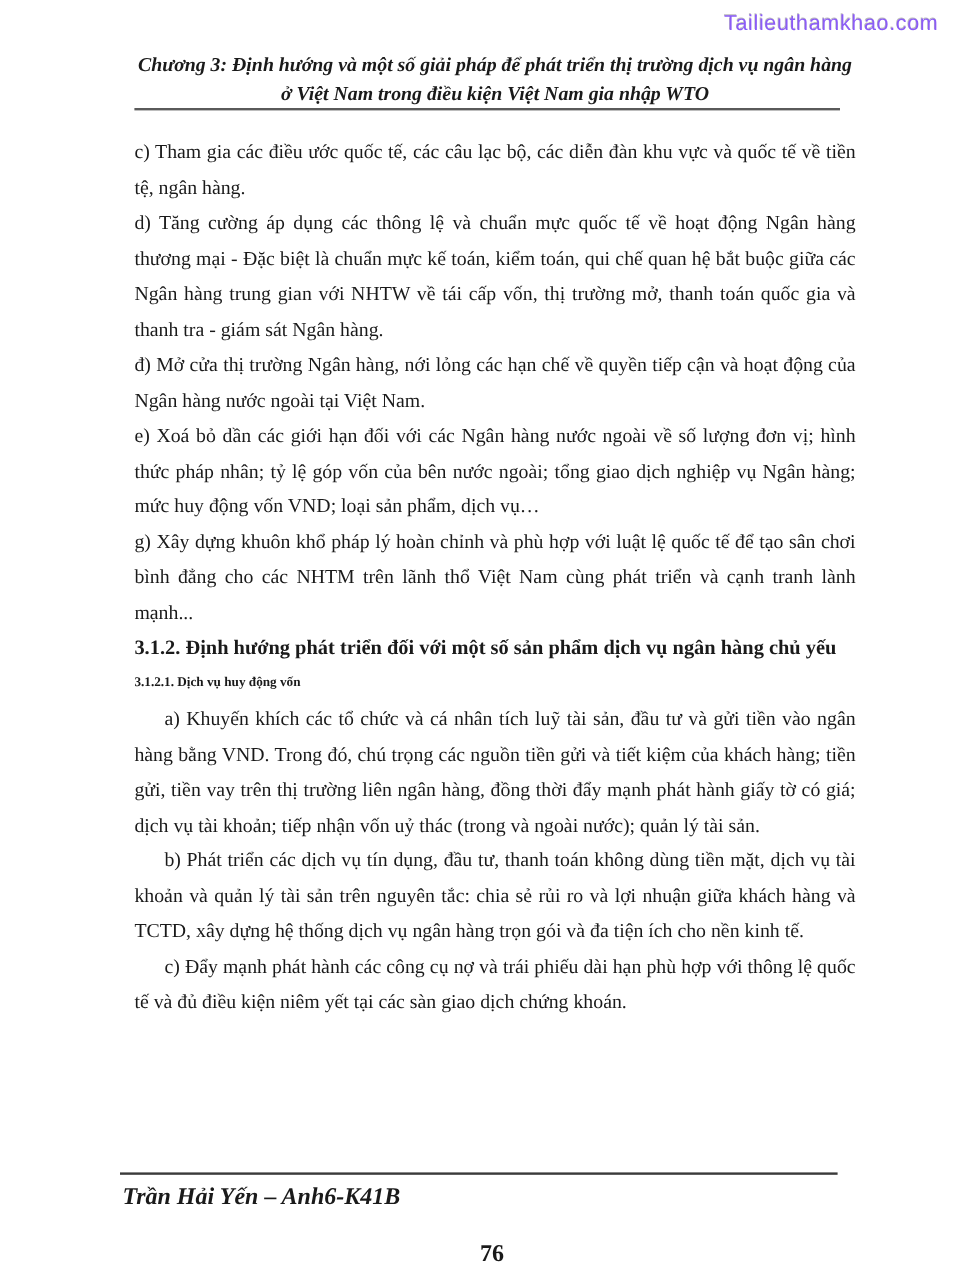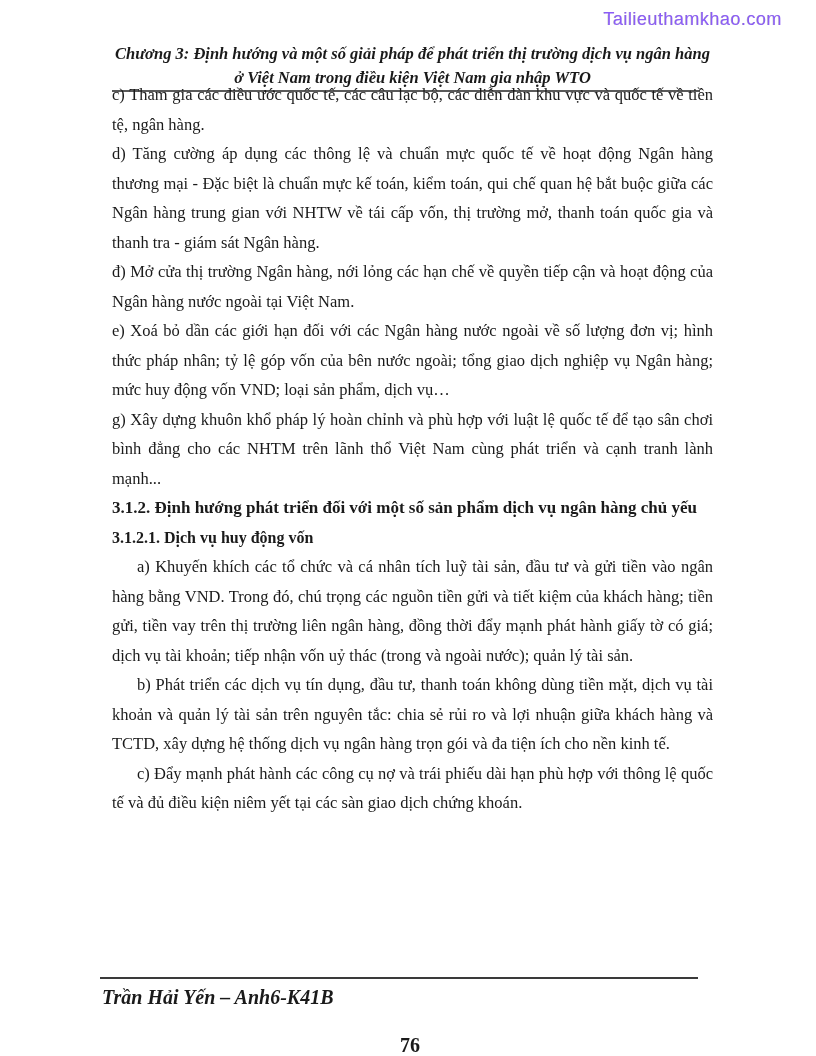--- a/index.html
+++ b/index.html
@@ -42,21 +42,21 @@
     position: absolute;
     left: 112px;
     top: 90px;
     width: 588px;
     height: 0;
     border-top: 2.5px solid #5a5a5a;
   }
   .content {
     position: absolute;
     left: 112px;
-    top: 80px;
+    top: 112px;
     width: 601px;
     font-size: 16.5px;
     line-height: 29.5px;
     text-align: justify;
   }
   .content p {
     margin: 0;
     padding: 0;
   }
   .para-indent {
@@ -66,21 +66,21 @@
     margin: 0;
     padding-top: 31px;
     font-weight: bold;
     font-size: 17px;
     line-height: 29.5px;
     text-align: justify;
   }
   .subsection-heading {
     margin: 0;
     font-weight: bold;
-    font-size: 16px;
+    font-size: 11px;
     line-height: 29.5px;
     text-align: left;
   }
   .footer-rule {
     position: absolute;
     left: 100px;
     top: 977px;
     width: 598px;
     height: 0;
     border-top: 2px solid #3a3a3a;

